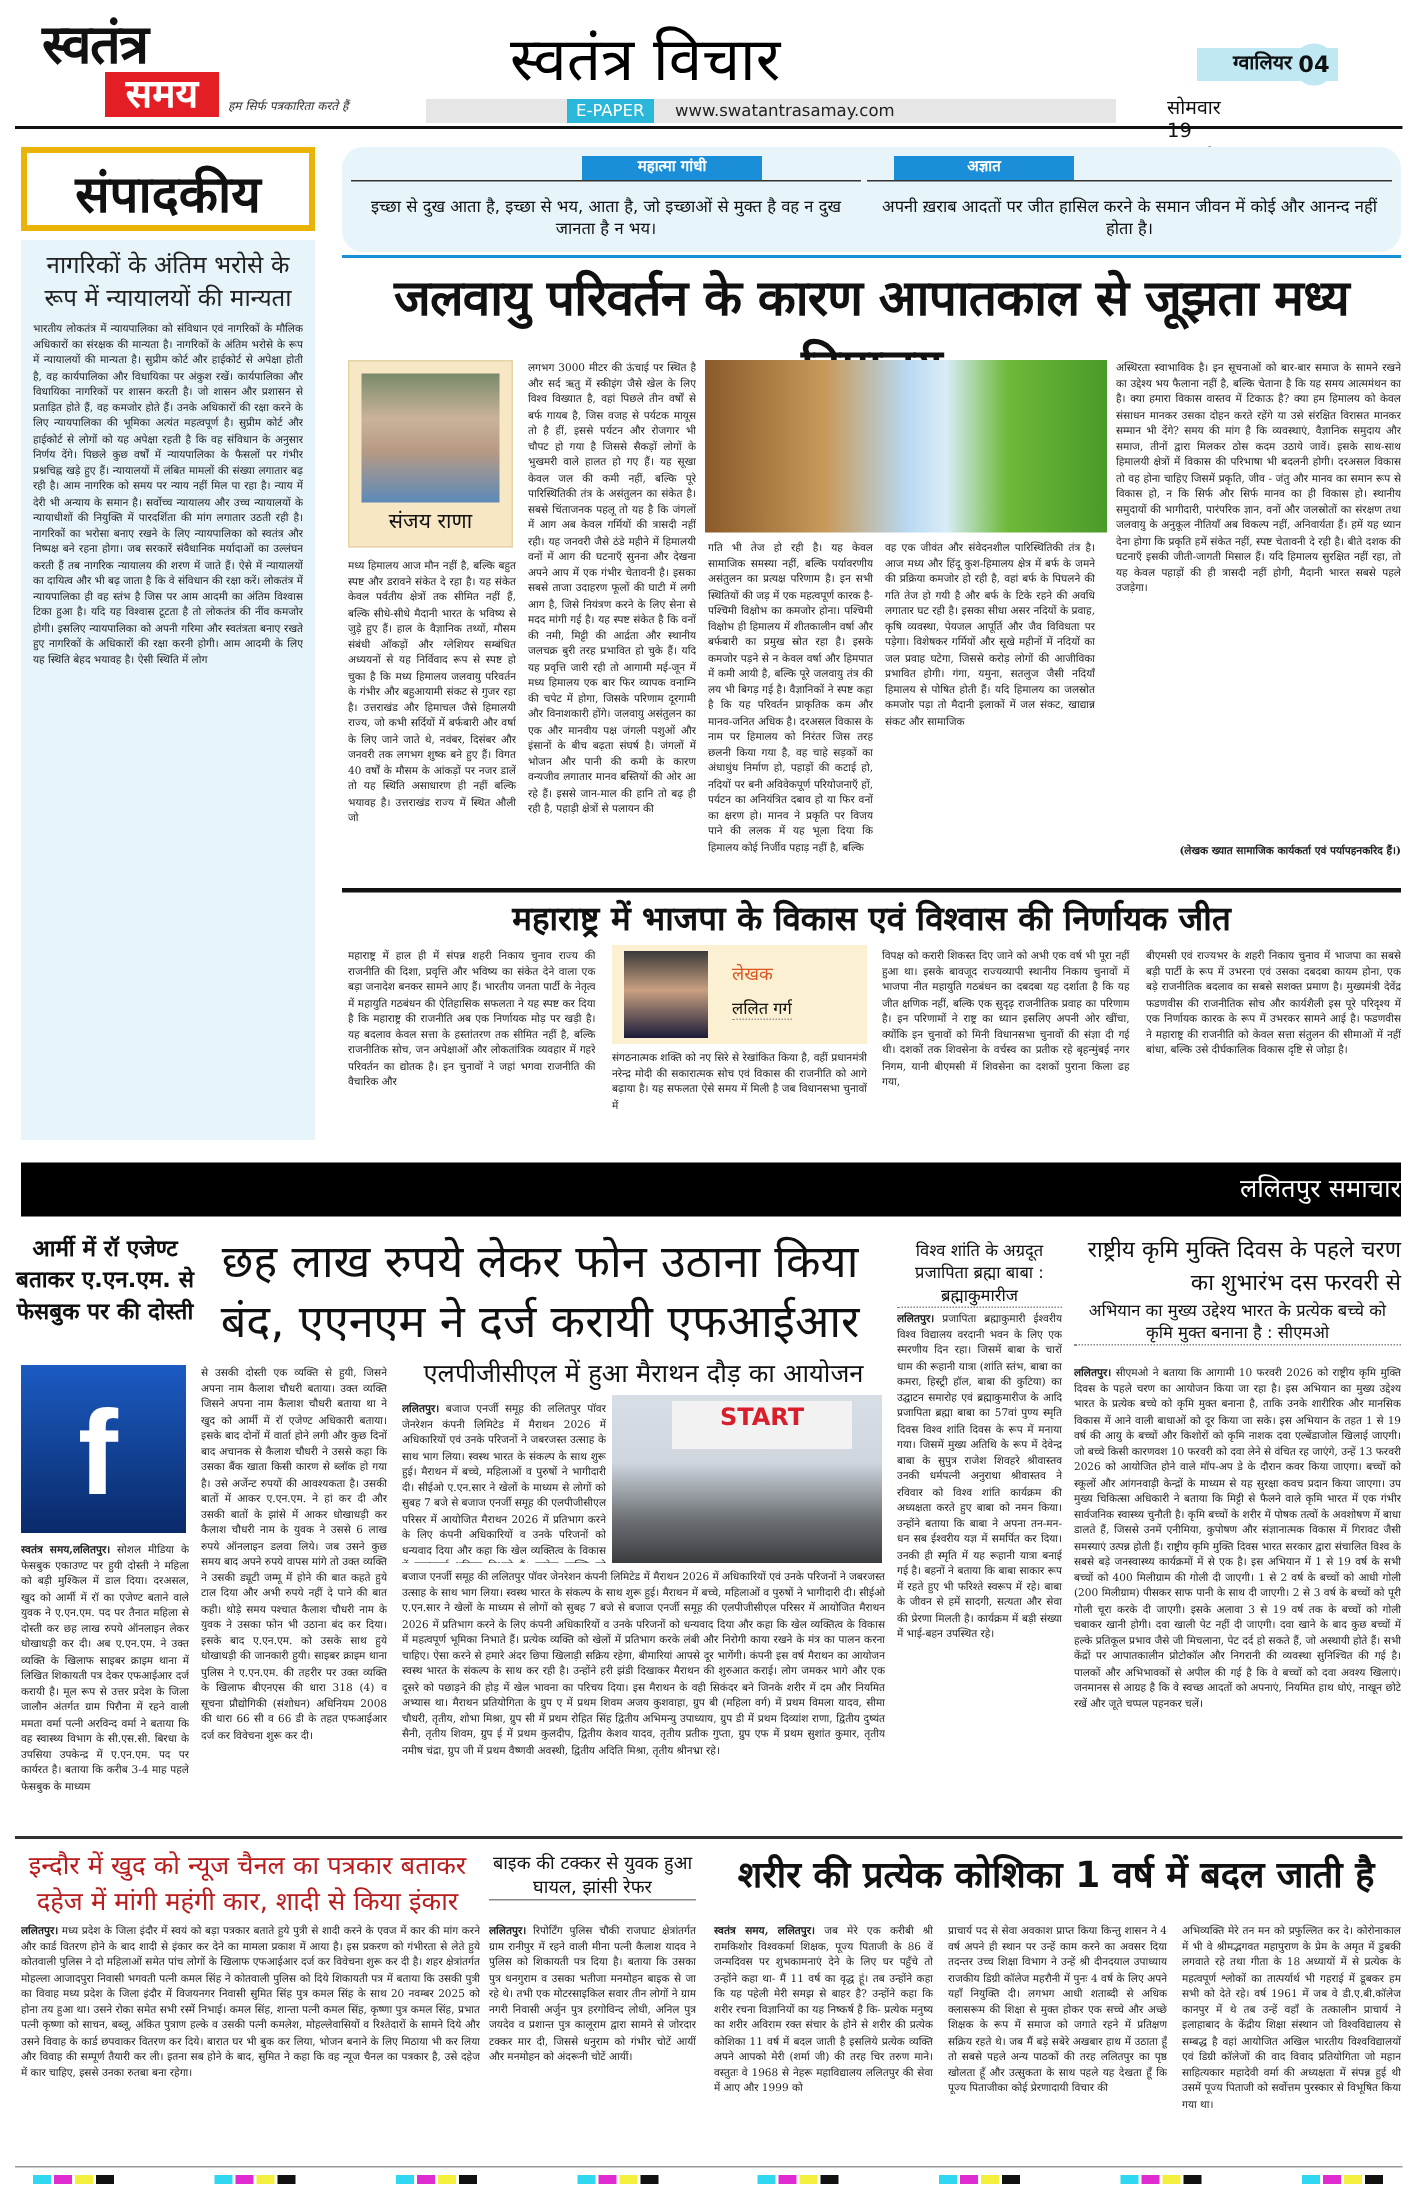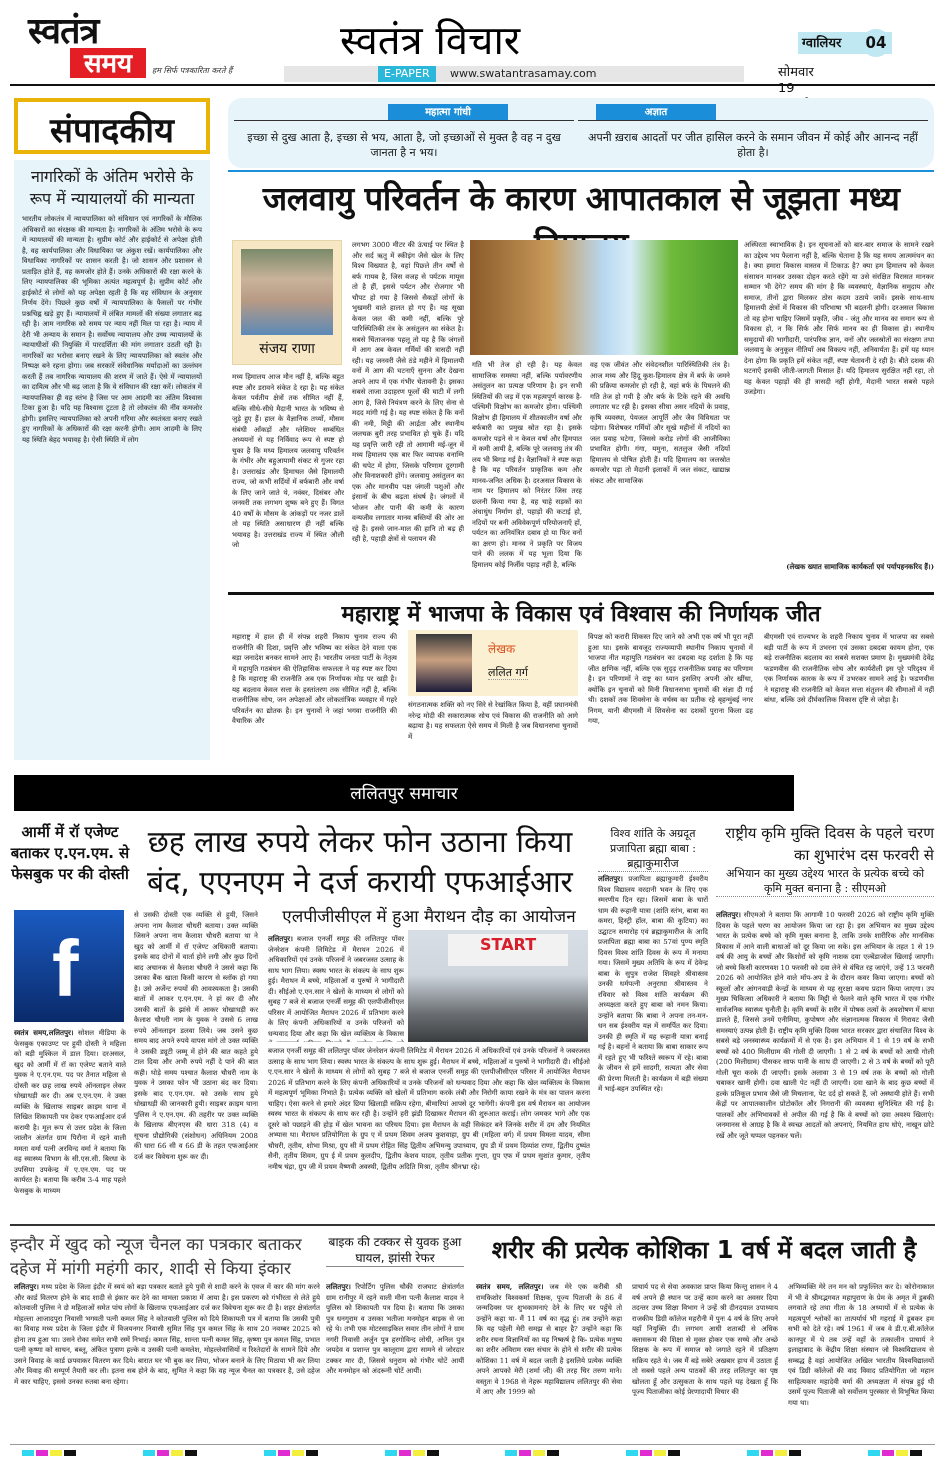--- a/index.html
+++ b/index.html
@@ -6,40 +6,40 @@
 body{width:945px;height:1468px;background:#fff;font-family:"DejaVu Sans","Liberation Sans",sans-serif;color:#111;position:relative;overflow:hidden}
 .abs{position:absolute}
 .masthead{left:0;top:0;width:789px;height:78px}
 .logo-top{left:28px;top:12px;font-family:"DejaVu Serif",serif;font-weight:900;font-size:36px;line-height:36px;color:#111;letter-spacing:-1px}
 .logo-box{left:70px;top:48px;width:76px;height:30px;background:#e31e24;color:#fff;font-weight:900;font-size:26px;line-height:30px;text-align:center;font-family:"DejaVu Serif",serif}
 .tagline{left:152px;top:64px;font-size:8px;color:#333;font-style:italic}
 .mast-title{left:340px;top:18px;width:300px;text-align:left;font-size:40px;line-height:44px;color:#000000;font-family:"DejaVu Sans",sans-serif}
 .epaper-bar{left:284px;top:66px;width:460px;height:16px;background:#e6e6e6}
 .epaper-tag{left:378px;top:66px;background:#2ab7d9;color:#fff;font-size:11px;line-height:16px;padding:0 6px}
 .epaper-url{left:450px;top:66px;font-size:11px;line-height:16px;color:#222}
-.city-box{left:798px;top:32px;width:94px;height:22px;background:#bfe8f3;font-size:13px;line-height:22px;padding-left:4px;font-weight:bold}
+.city-box{left:798px;top:32px;width:94px;height:22px;background:#bfe8f3;font-size:13px;line-height:22px;padding-left:24px;font-weight:bold}
 .page-no{left:862px;top:29px;width:28px;height:28px;border-radius:50%;background:#bfe8f3;font-weight:bold;font-size:15px;text-align:center;line-height:28px}
 .date{left:778px;top:62px;font-size:13px;font-weight:normal;color:#111}
 .rule{left:10px;top:84px;width:925px;height:2px;background:#111}
 .editorial-box{left:14px;top:98px;width:196px;height:56px;border:4px solid #eab308;font-size:34px;font-weight:900;text-align:center;line-height:56px}
 .edit-col{left:14px;top:160px;width:196px;height:600px;background:#e7f5fb;padding:6px 8px}
 .edit-head{font-size:16px;line-height:22px;text-align:center;margin-bottom:4px;color:#222}
 .body-txt{font-family:"DejaVu Serif",serif;font-size:7px;line-height:10.5px;text-align:justify;color:#222}
 .quote-panel{left:228px;top:98px;width:706px;height:70px;background:#e7f5fb;border-radius:14px}
 .q-label{height:16px;background:#1a8ed8;color:#fff;font-size:10px;font-weight:bold;text-align:center;line-height:16px}
 .q-rule{height:1px;background:#333}
 .q-text{font-size:11px;line-height:15px;text-align:center;color:#111}
 .headline-main{left:228px;top:176px;width:706px;text-align:center;font-size:33px;font-weight:900;line-height:46px;letter-spacing:-0.5px;color:#111}
 .col{font-family:"DejaVu Serif",serif;font-size:7px;line-height:10.5px;text-align:justify;color:#222;overflow:hidden}
 .photo-box{background:#f8e7c4}
 .headline2{left:228px;top:592px;width:706px;text-align:center;font-size:22px;font-weight:900;line-height:34px;color:#111;border-top:3px solid #111;padding-top:2px}
-.section-bar{left:14px;top:775px;width:780px;height:36px;background:#000;color:#fff;text-align:center;font-size:17px;line-height:36px}
+.section-bar{left:14px;top:775px;width:920px;height:36px;background:#000;color:#fff;text-align:right;font-size:17px;line-height:36px}
 .h-side{font-size:15px;font-weight:bold;text-align:center;line-height:21px;color:#111}
 .h-big{font-size:30px;line-height:40px;text-align:center;color:#111}
-.h-med{font-size:17px;line-height:24px;text-align:left;color:#404040}
+.h-med{font-size:17px;line-height:24px;text-align:center;color:#b91c1c}
 .fb-photo{left:14px;top:910px;width:110px;height:112px;background:linear-gradient(180deg,#1b5bc2,#0a2a6a)}
 .start-photo{left:408px;top:930px;width:180px;height:112px;background:linear-gradient(180deg,#d8dee6 0%,#cfd6de 40%,#6a6e72 75%,#3a3d40 100%)}
 .foot-rule{left:10px;top:1444px;width:925px;height:1px;background:#999}
 </style>
 </head>
 <body>
 
 <div class="abs masthead">
   <div class="abs logo-top">स्वतंत्र</div>
   <div class="abs logo-box">समय</div>

